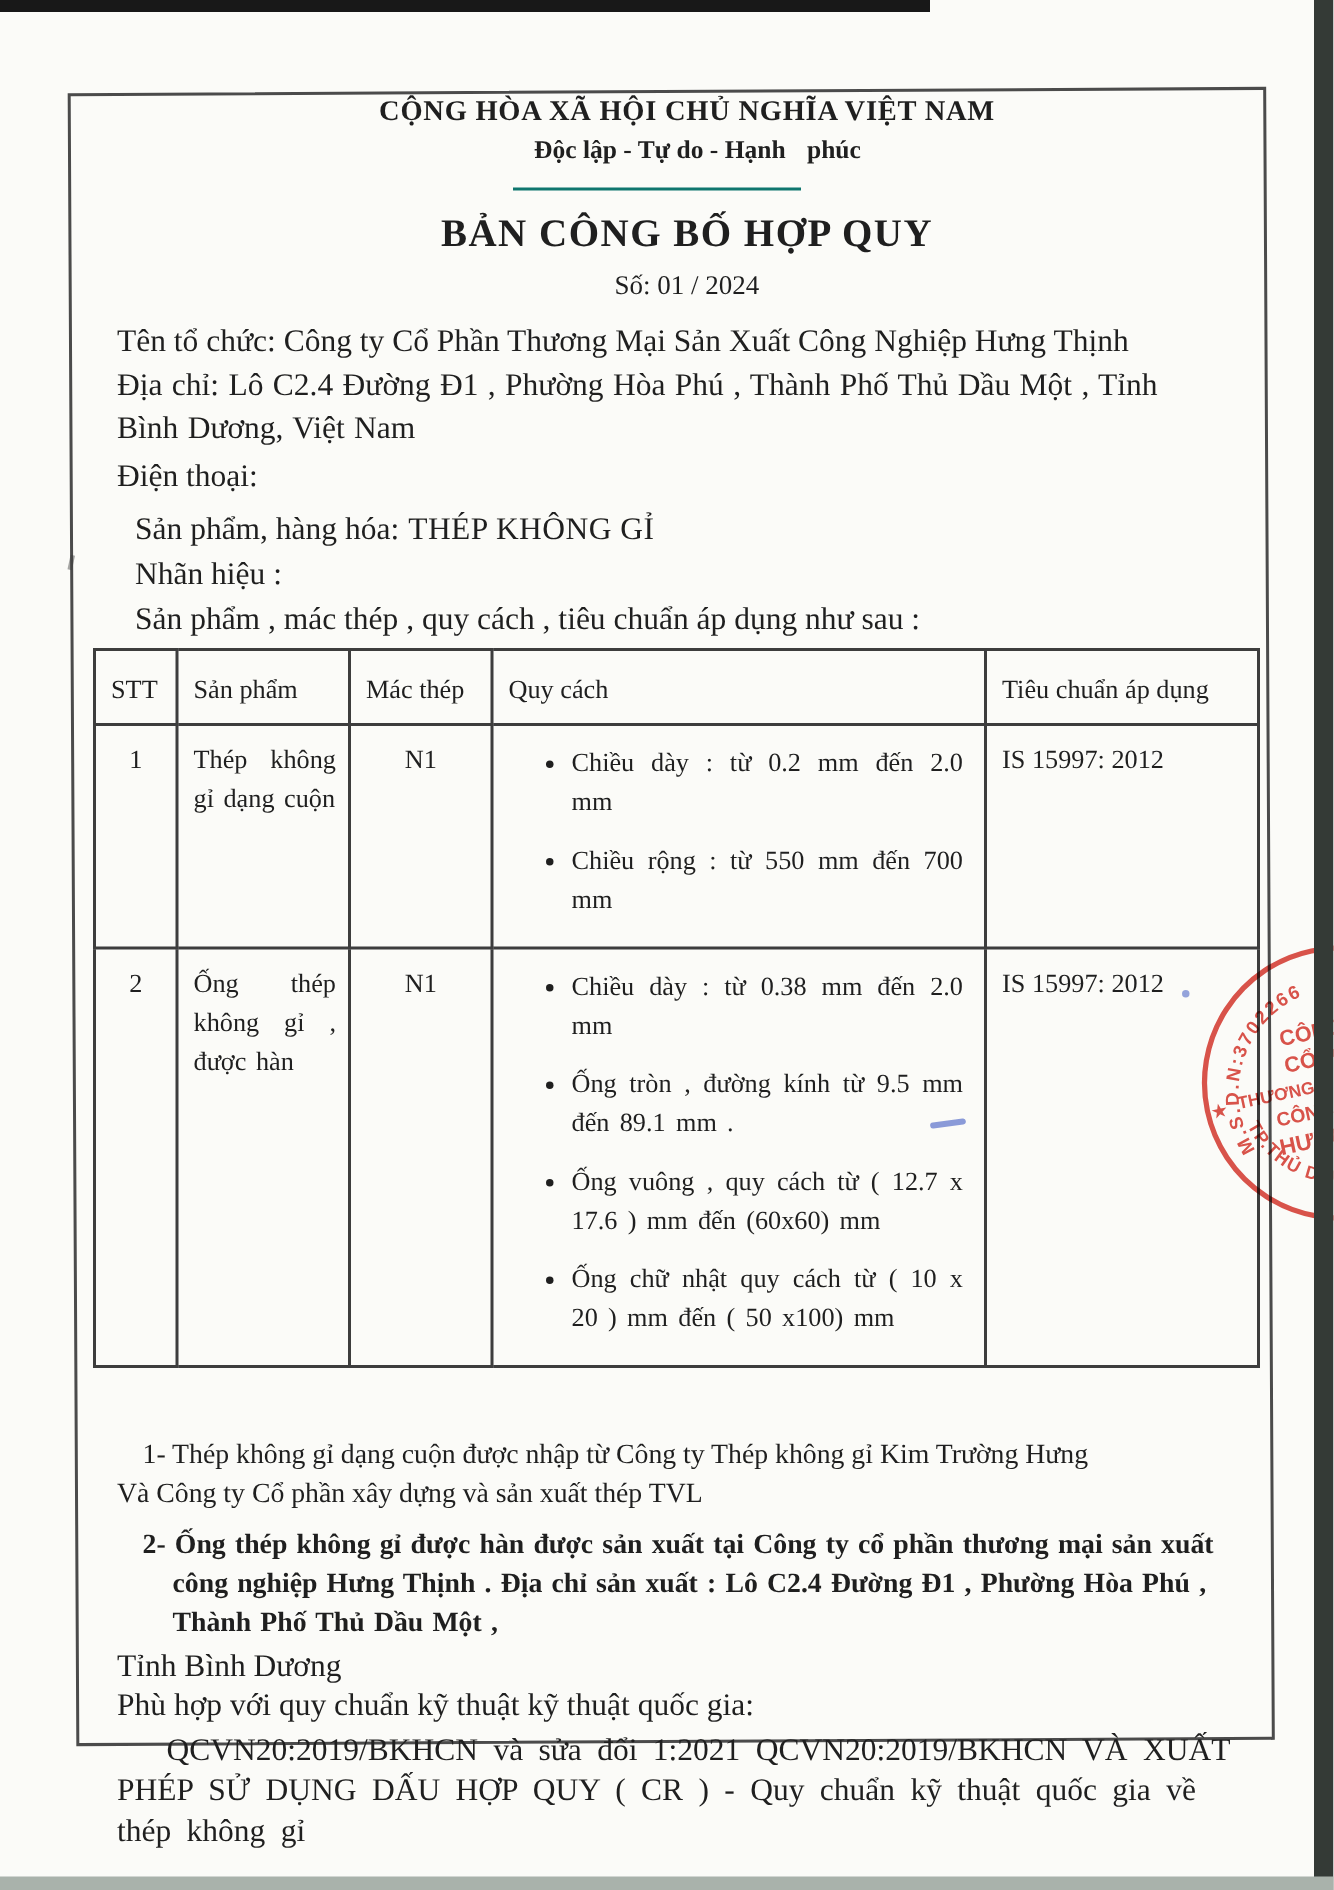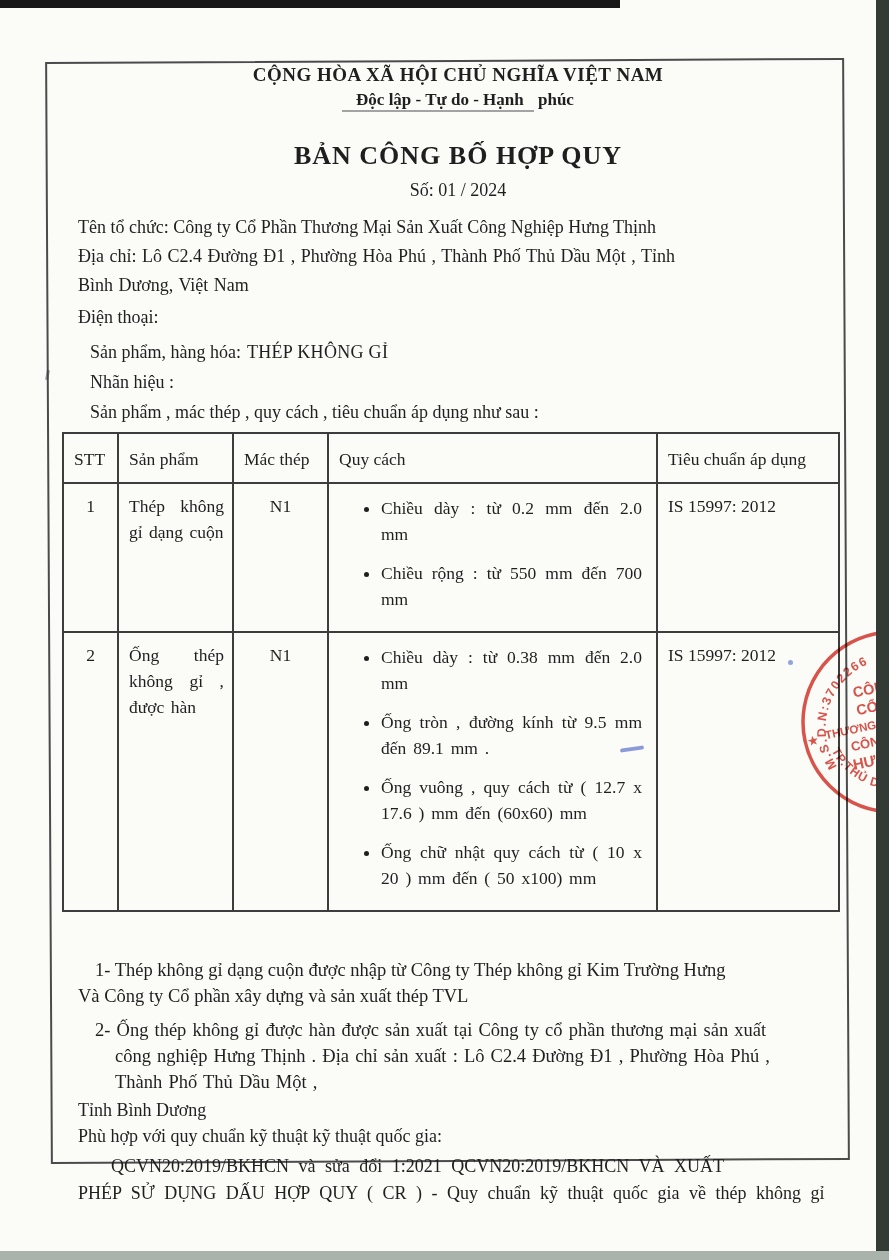--- a/index.html
+++ b/index.html
@@ -16,24 +16,24 @@
   
   .page-frame{
     position:absolute;left:48px;top:60px;width:795px;height:1098px;
     border:2px solid #4b4b4b;transform:rotate(-0.3deg);z-index:1;background:transparent;
   }
   .content{position:absolute;left:78px;top:62px;width:760px;z-index:2;}
   .content p{margin:0;}
   .center{text-align:center;}
   .national-header{font-size:19px;font-weight:bold;line-height:25px;letter-spacing:.5px;}
   .motto{font-size:17px;font-weight:bold;line-height:26px;}
-  .motto .underlined{border-bottom:2px solid #a3a3a3;padding:0 10px 1px 14px;}
+  .motto .underlined{border-bottom:2px solid #0f766e;padding:0 10px 16px 14px;}
   .doc-title{font-size:26px;font-weight:bold;line-height:30px;letter-spacing:1px;margin-top:28px !important;text-align:center;}
   .doc-number{font-size:18px;line-height:25px;margin-top:7px !important;}
-  .body-p{font-size:18px;line-height:29px;}
+  .body-p{font-size:21px;line-height:29px;}
   .p-org{margin-top:10px !important;}
   .p-address{word-spacing:1px;}
   .p-phone{margin-top:3px !important;}
   .indented{padding-left:12px;}
   .p-product{margin-top:6px !important;}
   .p-product .bold-value{font-weight:normal;margin-left:6px;letter-spacing:.3px;}
   .p-brand{margin-top:1px !important;}
   .p-intro{margin-top:1px !important;}
   .lines{white-space:pre-line;}
   
@@ -43,21 +43,21 @@
   .spec-table thead th.c-stt{text-align:left;}
   .spec-table td{padding:9px 10px 6px;line-height:26px;}
   tr.row-1{height:98px;} tr.row-2{height:234px;}
   td.cell-stt,td.cell-grade{text-align:center;}
   td.cell-product{text-align:justify;word-spacing:2px;padding-right:8px;}
   ul.specs{margin:2px 0 0;padding-left:42px;list-style:disc;}
   ul.specs li{margin-bottom:13px;text-align:justify;word-spacing:2.5px;padding-right:4px;}
   
   .note{font-size:18.5px;line-height:26px;}
   .note-1{margin-top:45px !important;text-indent:17px;}
-  .note-2{margin-top:8px !important;padding-left:37px;text-indent:-20px;word-spacing:1.5px;}
+  .note-2{margin-top:8px !important;padding-left:37px;text-indent:-20px;word-spacing:1.5px;font-weight:bold;}
   .p-province{margin-top:2px !important;line-height:26px;}
   .p-conformity{line-height:26px;}
   .p-regulation{margin-top:4px !important;margin-left:-16px;text-indent:33px;line-height:27px;word-spacing:5px;}
   
   .stamp{position:absolute;left:793px;top:622px;z-index:4;mix-blend-mode:multiply;opacity:.92;}
   .stamp text{font-family:"Liberation Sans","DejaVu Sans",sans-serif;}
   
   .speck-blue-1{position:absolute;left:620px;top:747px;width:24px;height:4px;background:rgba(45,75,190,.55);transform:rotate(-8deg);border-radius:2px;z-index:3;}
   .speck-blue-2{position:absolute;left:788px;top:660px;width:5px;height:5px;background:rgba(45,75,190,.5);border-radius:50%;z-index:3;}
   .speck-gray-1{position:absolute;left:46px;top:370px;width:3px;height:10px;background:rgba(60,60,60,.45);transform:rotate(12deg);z-index:3;}

